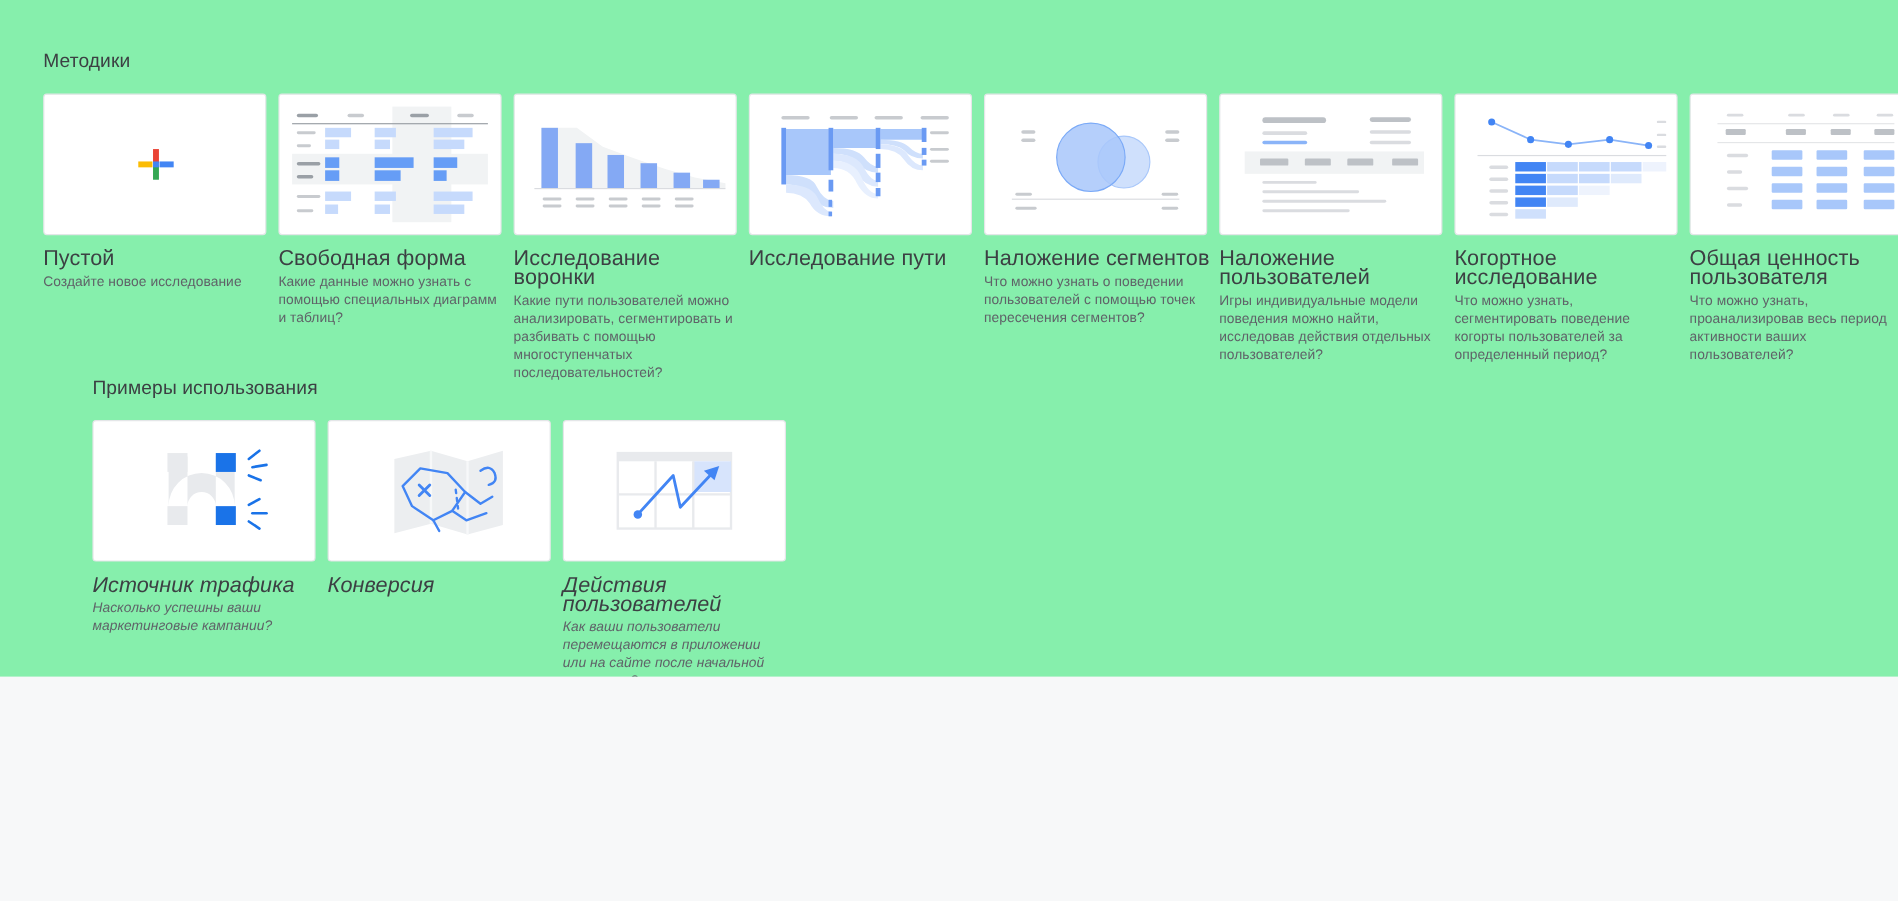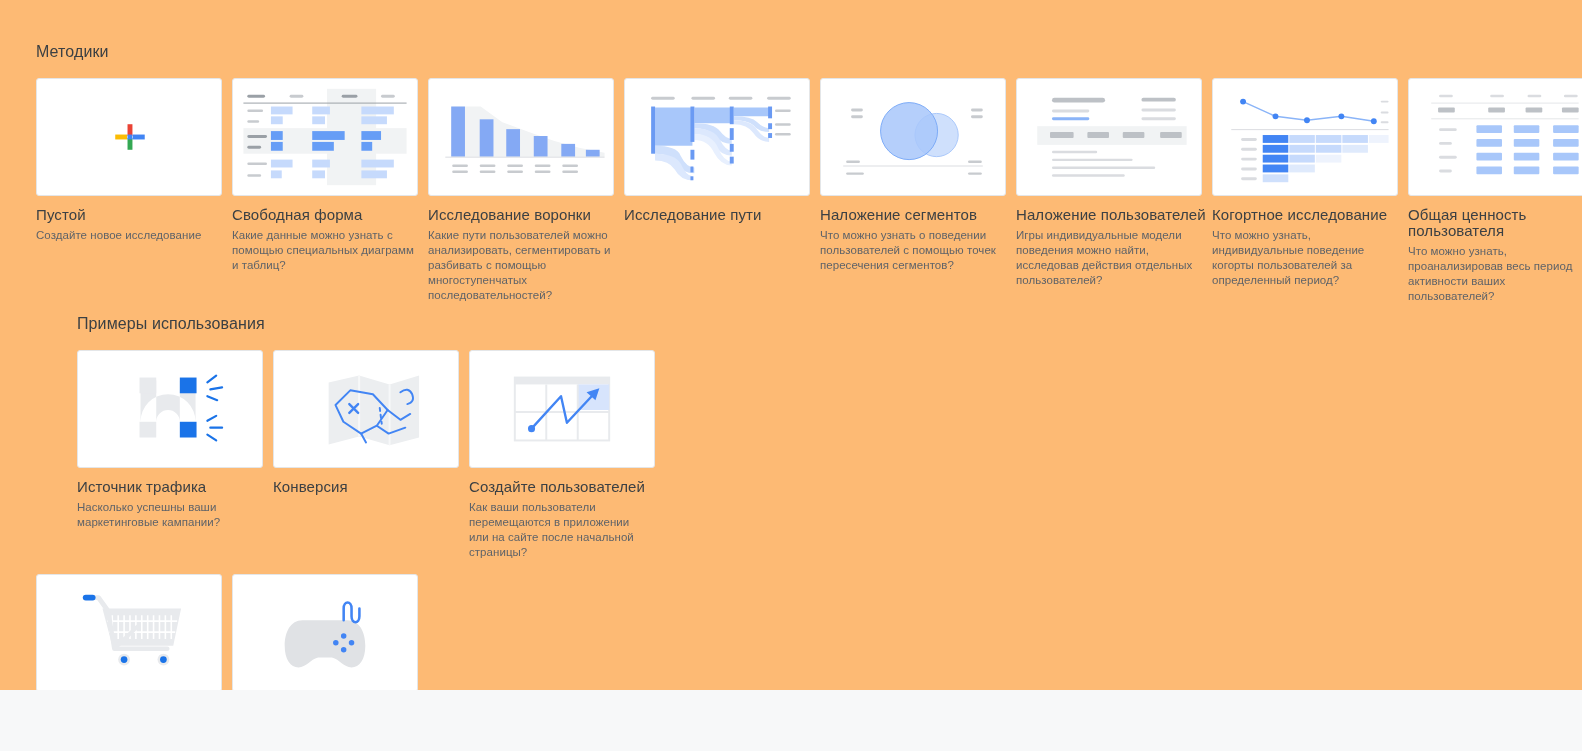--- a/index.html
+++ b/index.html
@@ -5,23 +5,23 @@
   html, body {
     margin: 0;
     padding: 0;
     background: #f7f8f9;
     font-family: "Liberation Sans", "DejaVu Sans", sans-serif;
     -webkit-font-smoothing: antialiased;
   }
   .page {
     position: relative;
     width: 1582px;
-    height: 690px;
+    height: 564px;
     overflow: hidden;
-    background: #fdba74;
+    background: #86efac;
   }
   .section {
     position: absolute;
     left: 0;
     width: 1582px;
   }
   .section-title {
     font-size: 16px;
     color: #3c4043;
     font-weight: 400;
@@ -46,35 +46,35 @@
     border: 1px solid #e4e6e8;
     border-radius: 3px;
     box-sizing: border-box;
     overflow: hidden;
     position: relative;
     cursor: pointer;
   }
   .thumb svg { display: block; width: 100%; height: 100%; }
   .card-title {
     margin-top: 11px;
-    font-size: 15px;
+    font-size: 18px;
     line-height: 16px;
     color: #3c4043;
     letter-spacing: .1px;
   }
   .card-desc {
     margin-top: 5px;
     font-size: 11.5px;
     line-height: 15px;
     color: #5f6368;
     letter-spacing: .05px;
     max-width: 183px;
   }
   
-  .wide .card-cell { width: 190px; }
+  .wide .card-cell { width: 190px; font-style: italic; }
 </style>
 </head>
 <body>
 
 <div class="page">
 
   <div class="section" style="top:42px;">
     <div class="section-title">Методики</div>
     <div class="card-row">
 
@@ -269,21 +269,21 @@
             <rect x="131" y="67" width="26" height="8" fill="#dfeafc"></rect>
             <rect x="50" y="77" width="26" height="8" fill="#4285f4"></rect>
             <rect x="77" y="77" width="26" height="8" fill="#c6dafc"></rect>
             <rect x="104" y="77" width="26" height="8" fill="#eef3fd"></rect>
             <rect x="50" y="87" width="26" height="8" fill="#4285f4"></rect>
             <rect x="77" y="87" width="26" height="8" fill="#dfeafc"></rect>
             <rect x="50" y="97" width="26" height="8" fill="#cfe0fc"></rect>
           </svg>
         </div>
         <div class="card-title">Когортное исследование</div>
-        <div class="card-desc">Что можно узнать, индивидуальные поведение когорты пользователей за определенный период?</div>
+        <div class="card-desc">Что можно узнать, сегментировать поведение когорты пользователей за определенный период?</div>
       </div>
 
       <div class="card-cell">
         <div class="thumb">
           <svg viewBox="0 0 186 118">
             <rect x="30" y="16" width="14" height="2.5" rx="1.25" fill="#dadce0"></rect>
             <rect x="82" y="16" width="14" height="2.5" rx="1.25" fill="#dadce0"></rect>
             <rect x="120" y="16" width="14" height="2.5" rx="1.25" fill="#dadce0"></rect>
             <rect x="157" y="16" width="14" height="2.5" rx="1.25" fill="#dadce0"></rect>
             <rect x="22" y="24" width="150" height="1" fill="#e4e6e8"></rect>
@@ -375,21 +375,21 @@
             <rect x="45" y="27" width="96" height="7" fill="#e8eaed"></rect>
             <rect x="109" y="34" width="32" height="26" fill="#d7e4fc"></rect>
             <line x1="77" y1="34" x2="77" y2="91" stroke="#e8eaed" stroke-width="2"></line>
             <line x1="109" y1="34" x2="109" y2="91" stroke="#e8eaed" stroke-width="2"></line>
             <line x1="45" y1="62" x2="141" y2="62" stroke="#e8eaed" stroke-width="2"></line>
             <polyline points="62,79 92,46 98,73 127,42" fill="none" stroke="#4285f4" stroke-width="2.4" stroke-linejoin="round" stroke-linecap="round"></polyline>
             <circle cx="62" cy="79" r="3.6" fill="#4285f4"></circle>
             <polygon points="131,38 118,42 127,50" fill="#4285f4"></polygon>
           </svg>
         </div>
-        <div class="card-title">Создайте пользователей</div>
+        <div class="card-title">Действия пользователей</div>
         <div class="card-desc">Как ваши пользователи перемещаются в приложении или на сайте после начальной страницы?</div>
       </div>
 
     </div>
   </div>
 
   <div class="section" style="top:574px;">
     <div class="card-row">
 
       <div class="card-cell">

